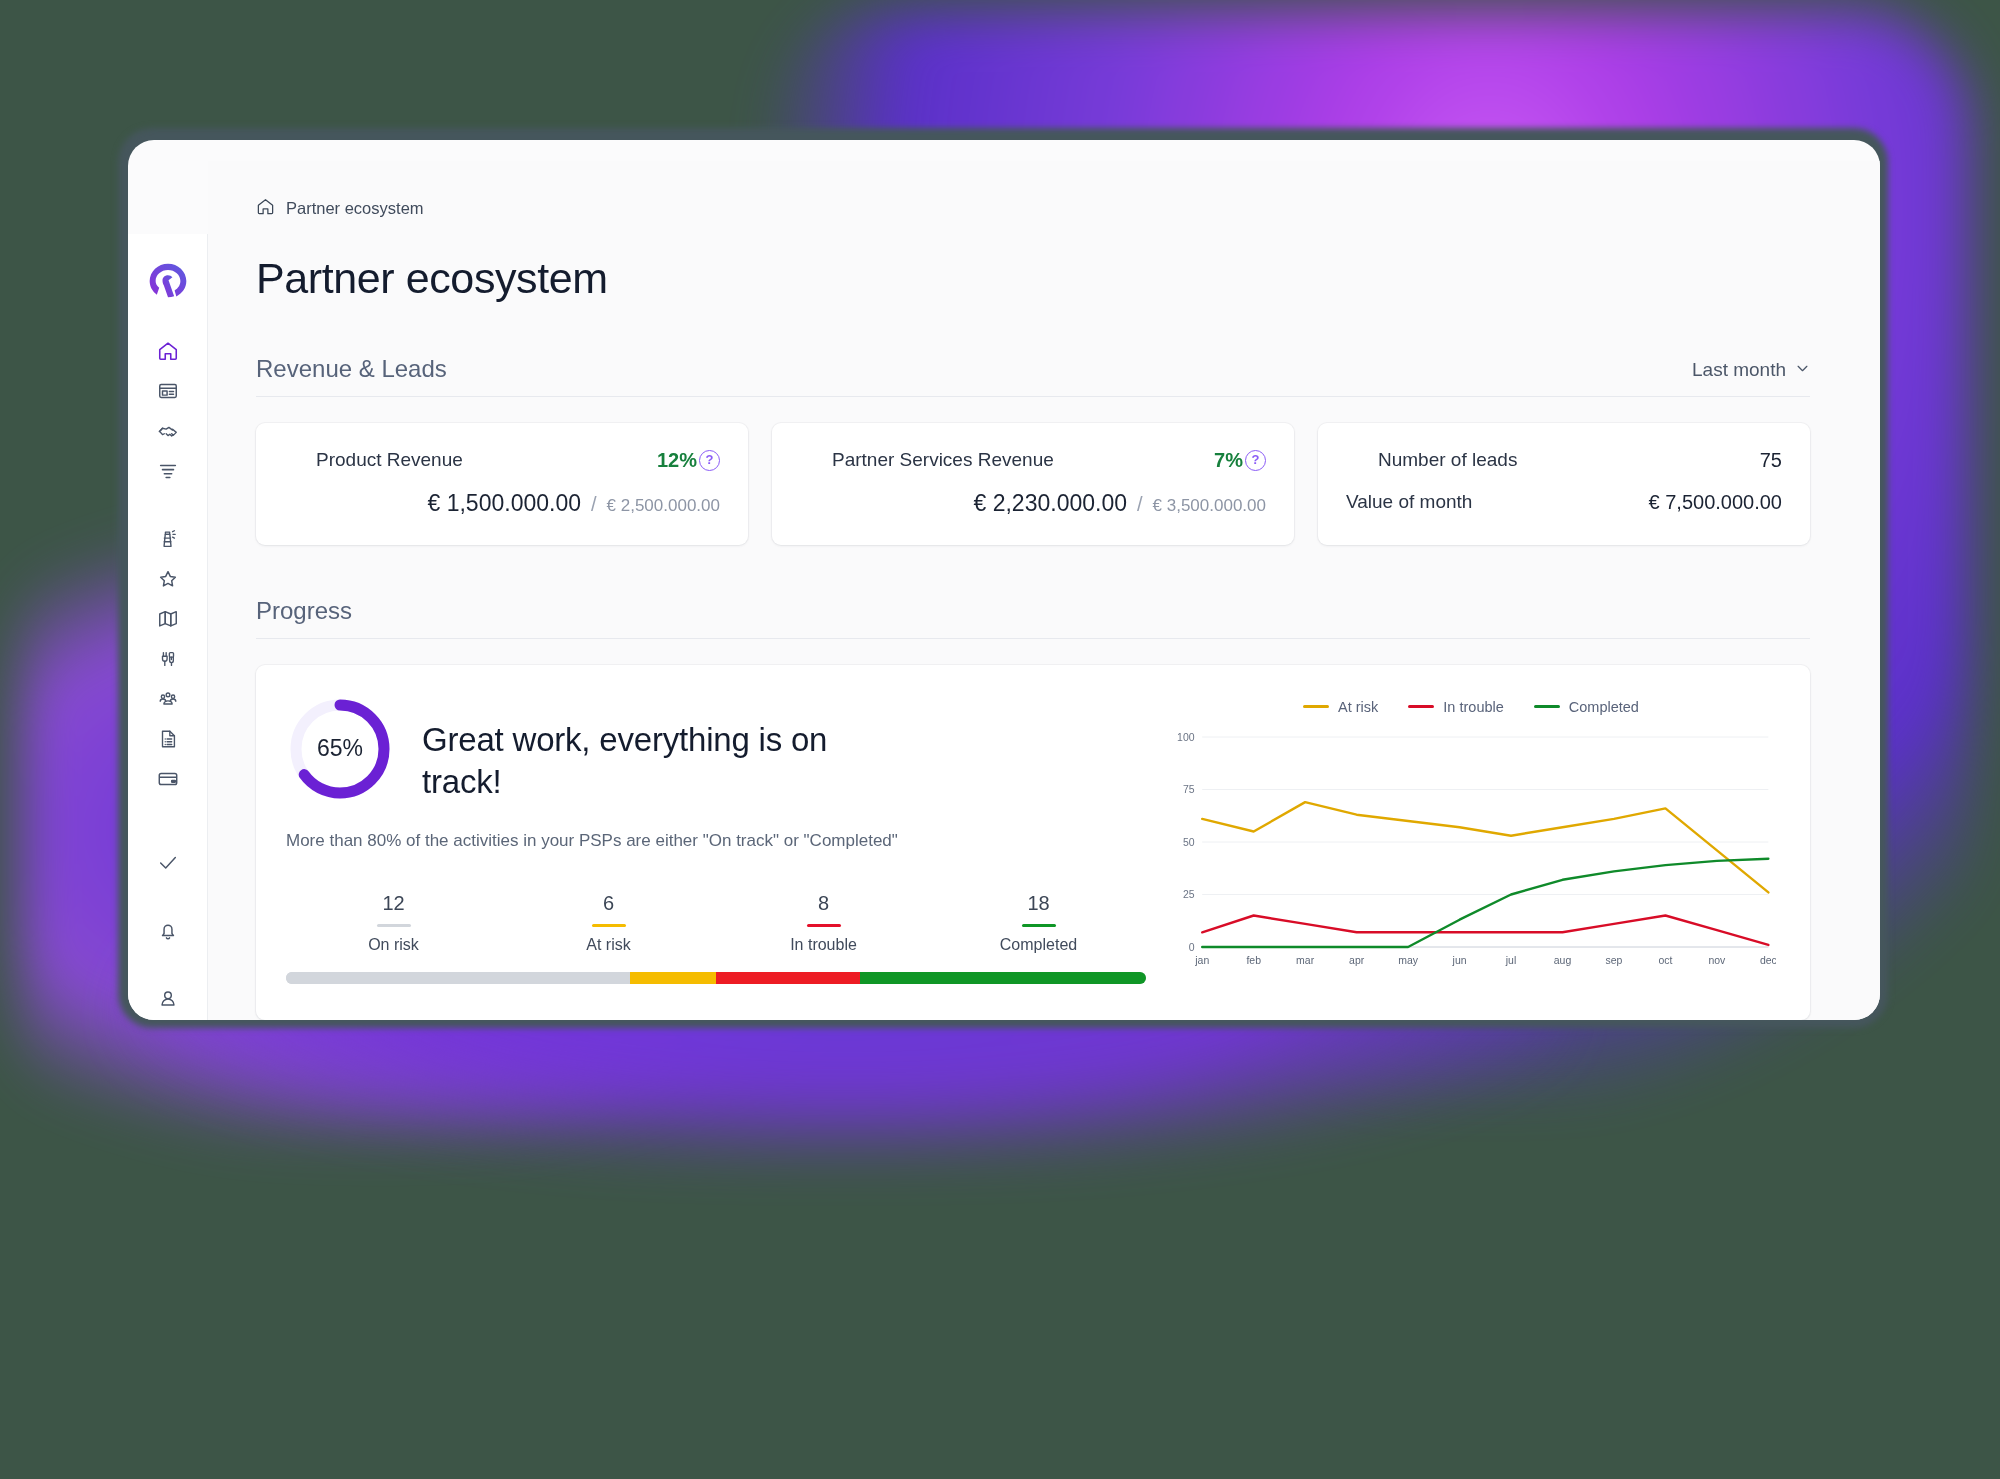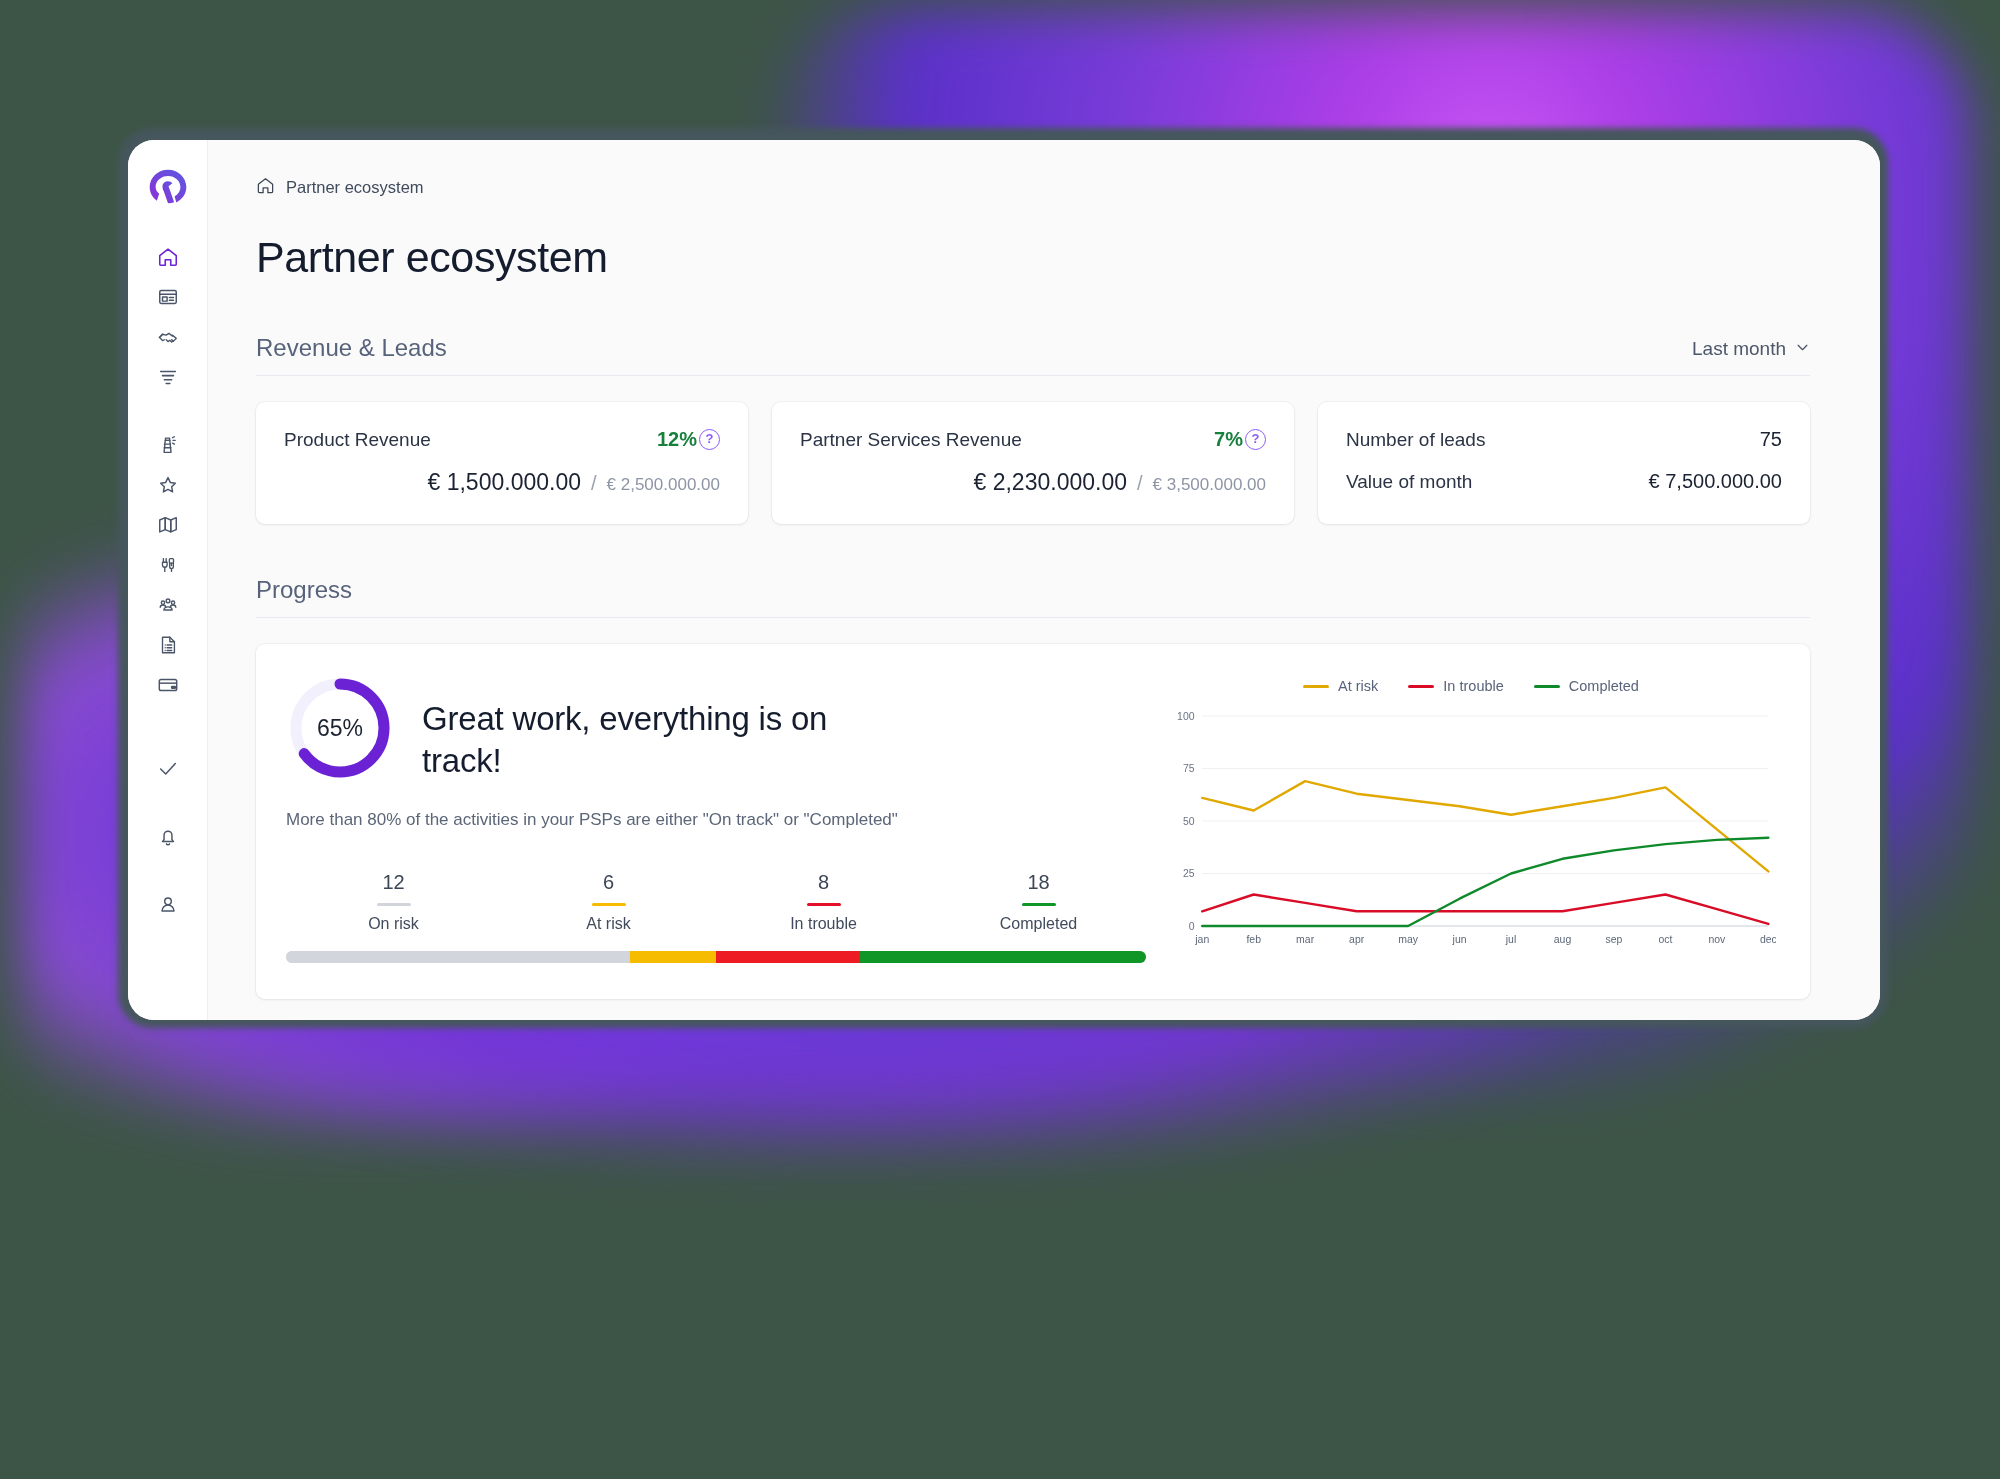--- a/index.html
+++ b/index.html
@@ -47,20 +47,21 @@
     background: #45565c;
     filter: blur(3px);
   }
   .window {
     position: absolute; left: 128px; top: 140px;
     width: 1752px; height: 880px;
     background: #fbfbfc;
     border-radius: 26px;
     overflow: hidden;
     display: flex;
+    align-items: flex-end;
   }
 
   
   .sidebar {
     width: 80px; flex: 0 0 80px;
     background: #ffffff;
     border-right: 1px solid #eceef1;
     display: flex; flex-direction: column; align-items: center;
     padding-top: 26px;
   }
@@ -107,21 +108,21 @@
   .kpi-row { display: flex; gap: 24px; margin-top: 26px; }
   .kpi-card {
     background: #ffffff; border-radius: 9px;
     box-shadow: 0 1px 3px rgba(20,28,46,.07), 0 0 0 1px rgba(20,28,46,.035);
     padding: 26px 28px 28px 28px;
   }
   .kpi-card.c1 { width: 492px; }
   .kpi-card.c2 { width: 522px; }
   .kpi-card.c3 { flex: 1; }
 
-  .kpi-line { display: flex; align-items: center; justify-content: space-between; }
+  .kpi-line { display: flex; align-items: center; justify-content: space-between; margin-left: 32px; }
   .kpi-label { font-size: 19px; color: #2b3445; }
   .kpi-right { display: flex; align-items: center; gap: 2px; }
   .kpi-pct { font-size: 20px; font-weight: 700; color: #17803d; }
   .help-icon {
     width: 21px; height: 21px; border-radius: 50%;
     border: 1.6px solid #8b5cf6; color: #8b5cf6;
     font-size: 13px; line-height: 18px; text-align: center;
     cursor: pointer; font-weight: 600;
   }
   .kpi-values {

